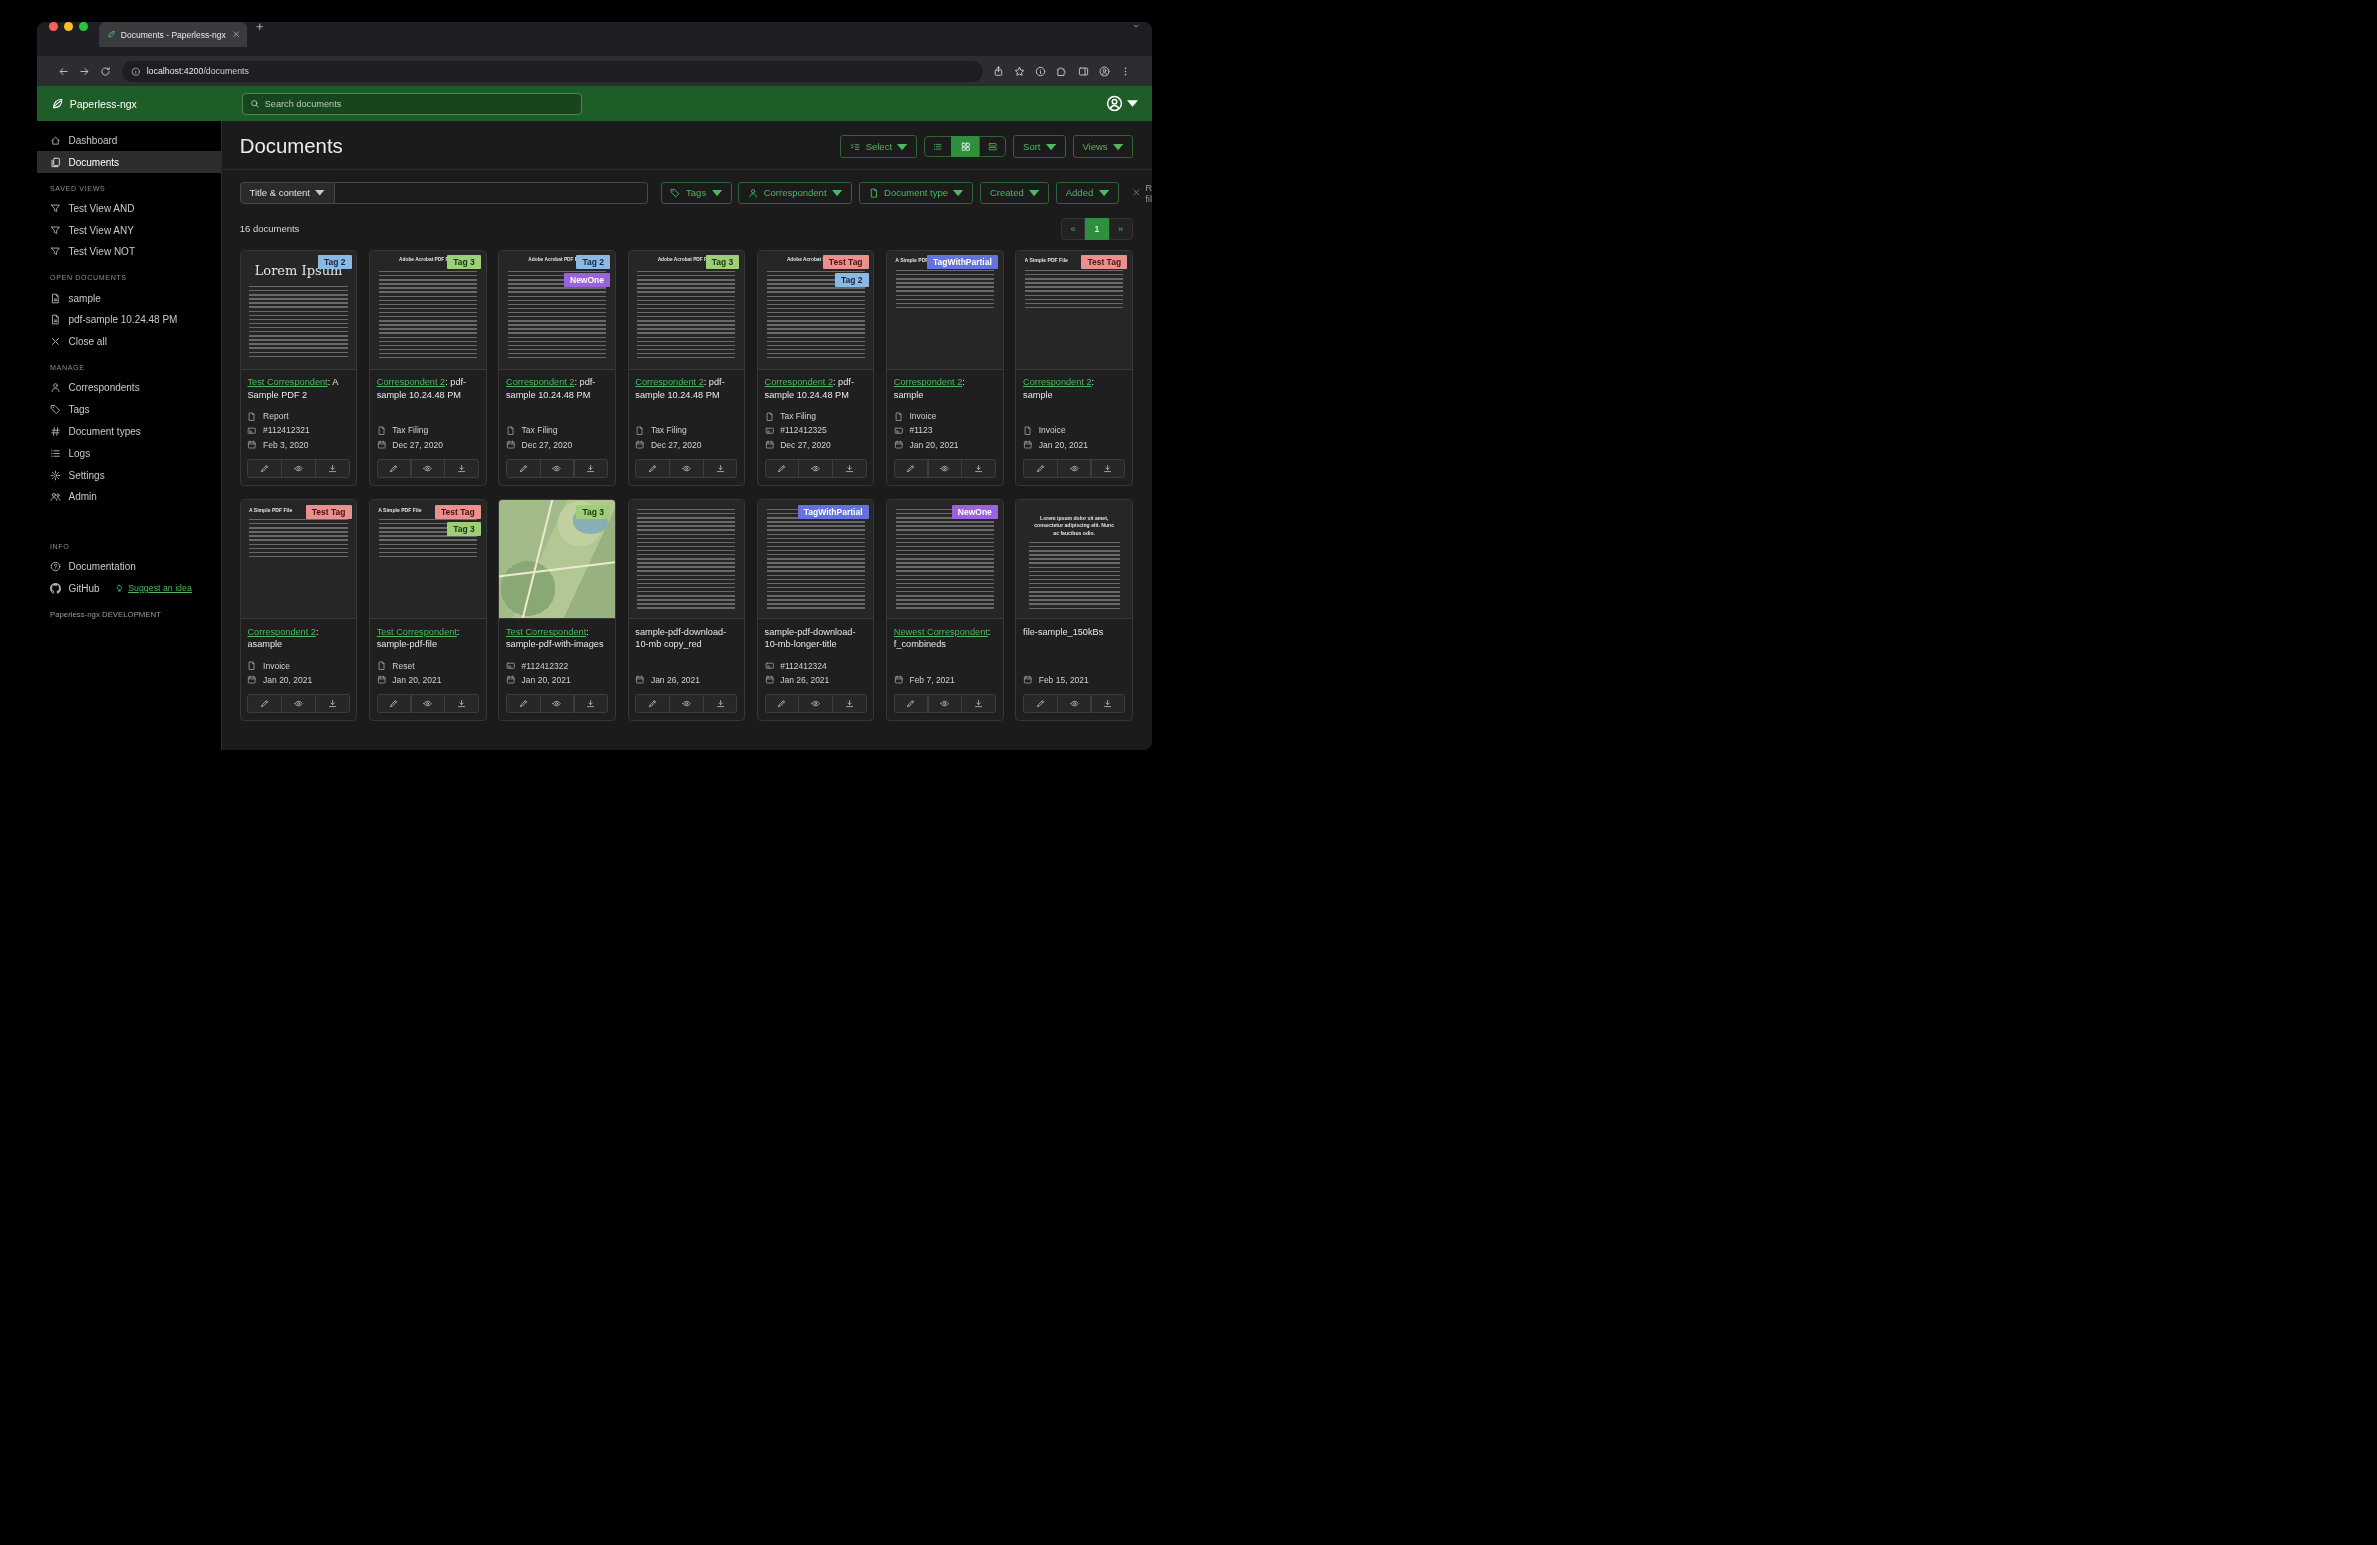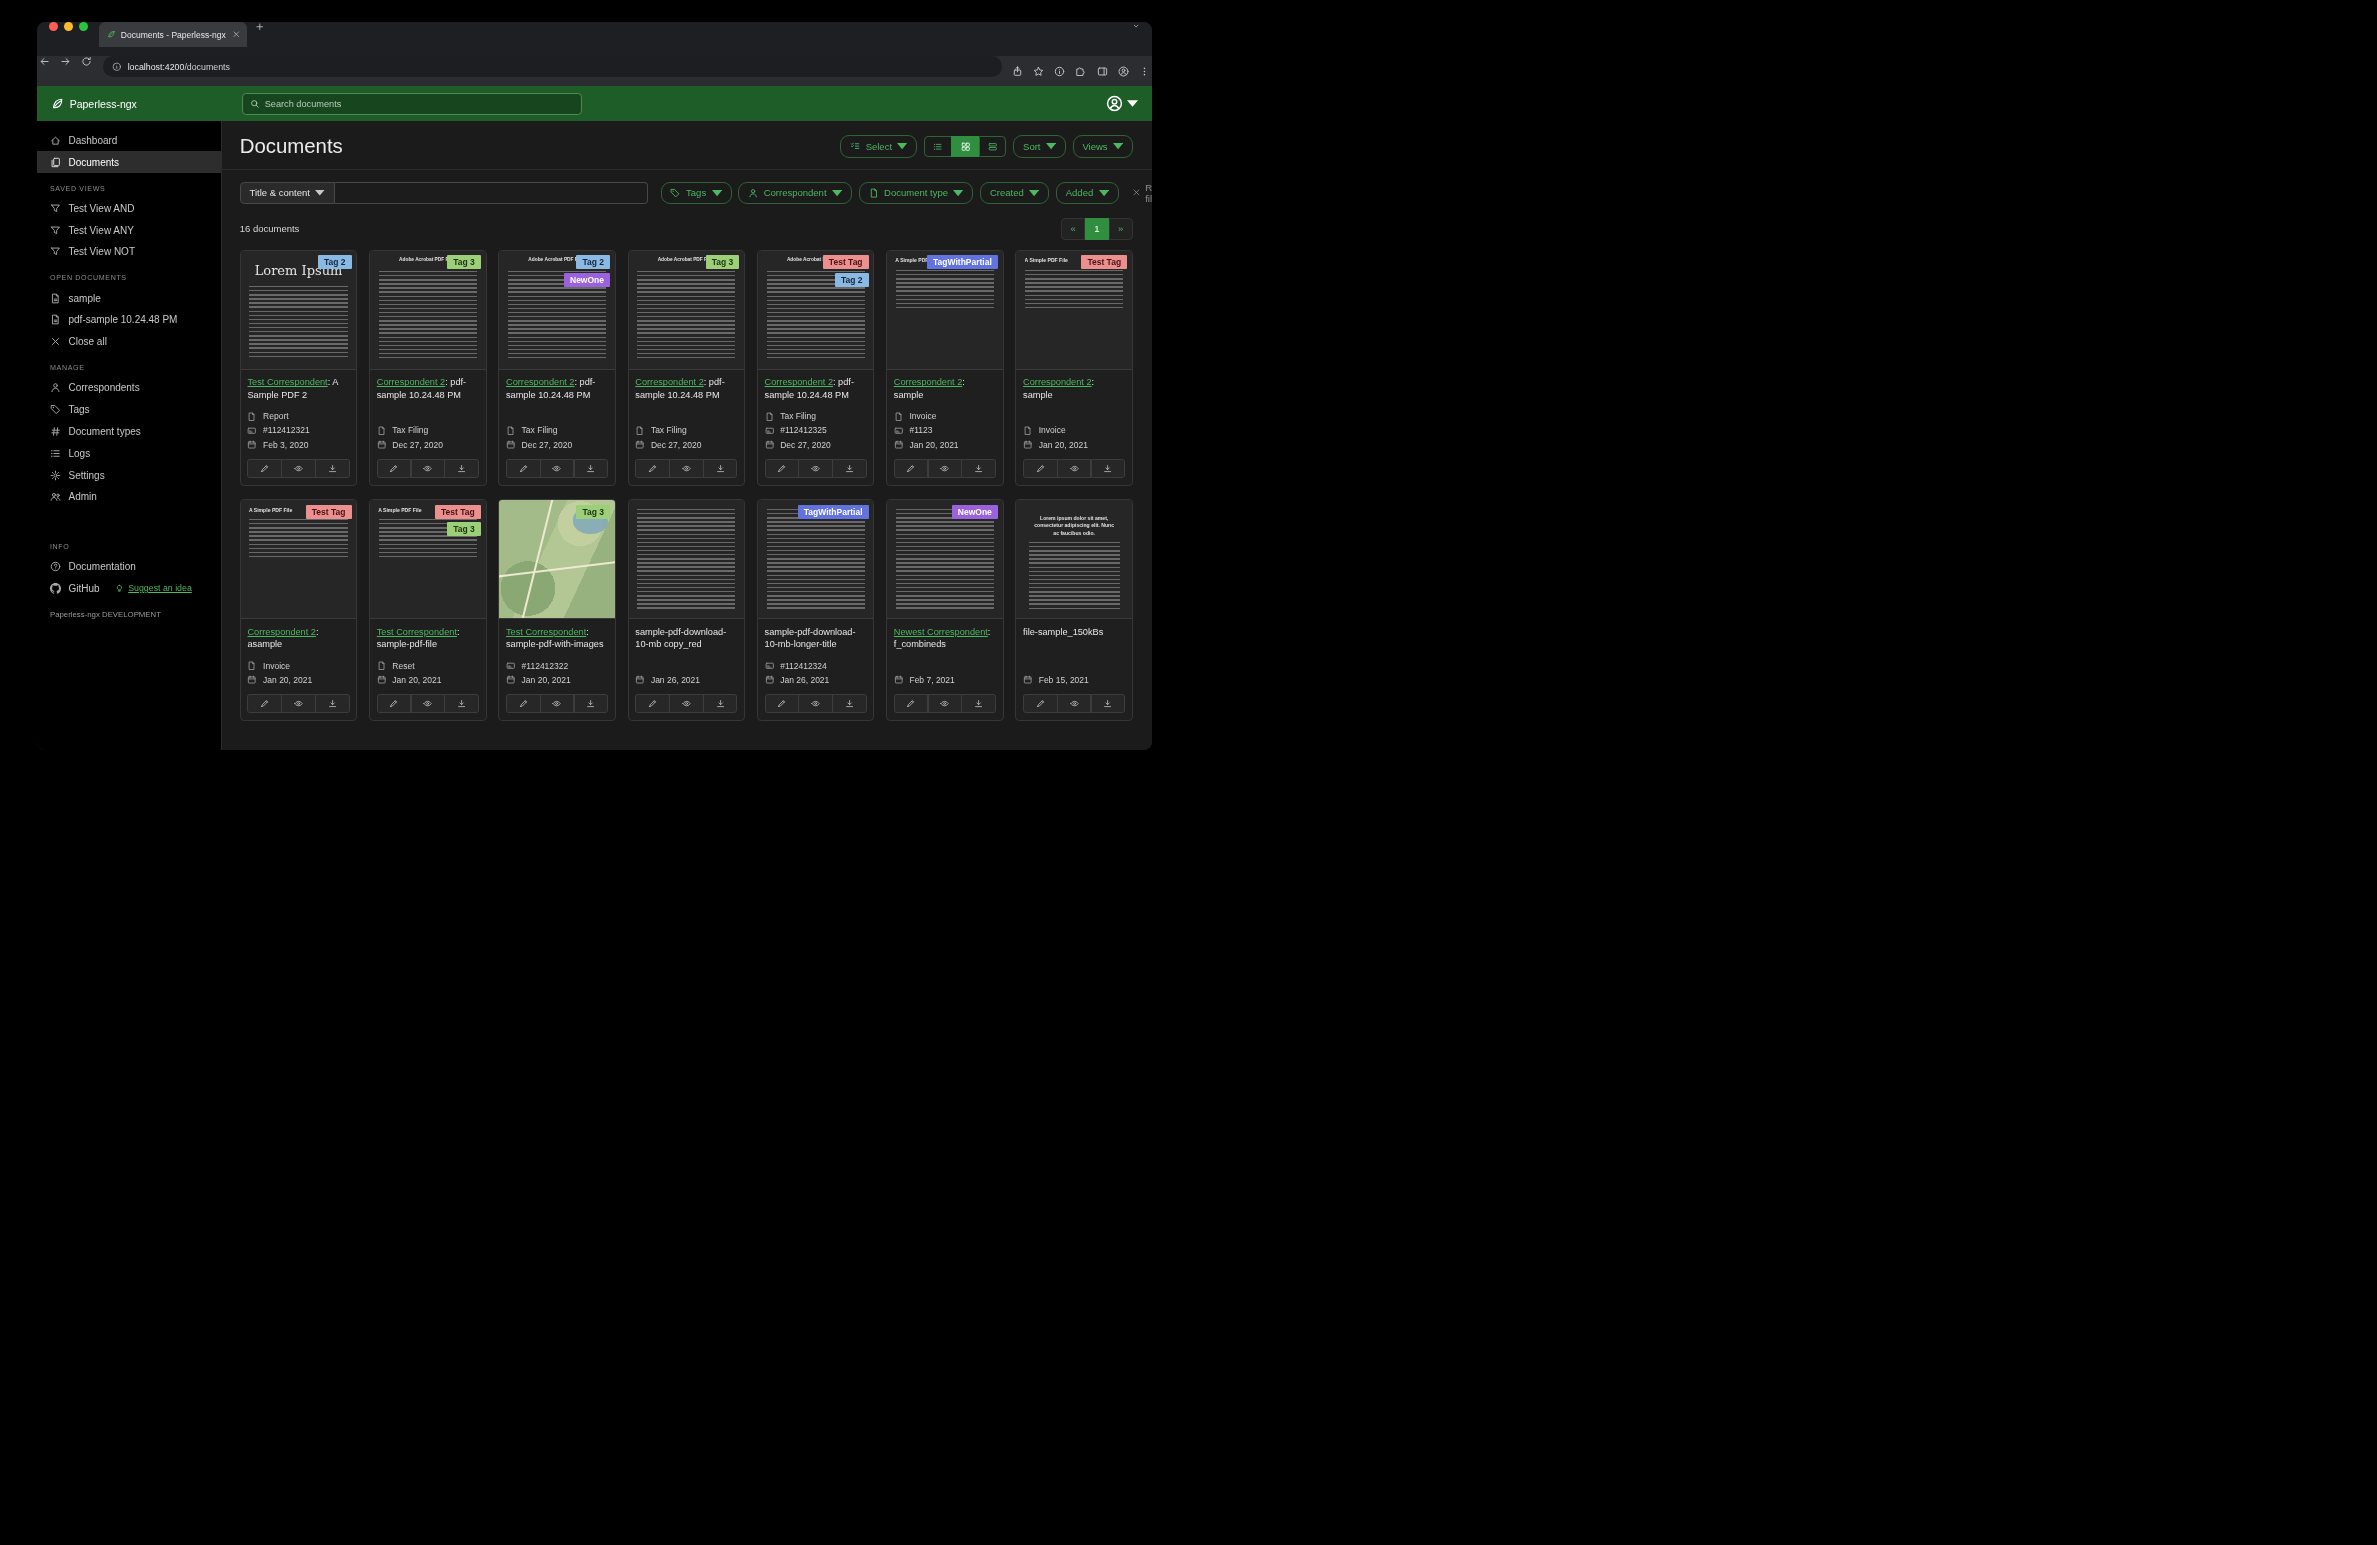--- a/index.html
+++ b/index.html
@@ -15,21 +15,21 @@
   .dot.red{background:#ff5d55}.dot.yellow{background:#febb2e}.dot.green{background:#2bc23f}
   .tab{height:24.5px;width:148px;background:#3a3b3e;border-radius:6.1px 6.1px 0 0;display:flex;align-items:center;
     gap:5.4px;padding:0 6.1px 0 8.2px;color:#e6e7e9;font-size:8.5px}
   .tab-title{flex:1;white-space:nowrap;overflow:hidden;text-overflow:ellipsis}
   .tab .icon{color:#b9bbbe}
   .tab-favicon{color:#4cc25c!important}
   .newtab{color:#c2c4c8;margin:0 0 6.8px 8.2px;font-size:9.5px}
   .tabstrip-spacer{flex:1}
   .tabsearch{color:#c2c4c8;margin:0 12.2px 9.5px 0;font-size:8.2px}
 
-  .urlbar{height:30px;background:#2c2d31;display:flex;gap:10.2px;padding:0 2px;flex:none}
+  .urlbar{height:30px;background:#2c2d31;display:flex;align-items:center;gap:10.2px;padding:0 21px;flex:none}
   .urlbar .icon{color:#c2c4c8;font-size:11px}
   .urlfield{flex:1;height:20.4px;background:#1d1e21;border-radius:10.2px;display:flex;align-items:center;gap:6.1px;
     padding:0 9.5px;font-size:8.8px;min-width:0}
   .urlfield .icon{font-size:9.5px;color:#aeb0b4}
   .url-host{color:#e8e9eb}.url-path{color:#cfd1d4}
   .url-rest{flex:1}
   .urlbar-right{display:flex;align-items:center;gap:10.2px}
 
   
   .app-header{height:35px;background:#1e5c28;display:flex;align-items:center;padding:0 13.6px;position:relative;flex:none}
@@ -55,22 +55,22 @@
   .side-section{margin:11.6px 13px 4.8px;font-size:7.1px;letter-spacing:.09em;color:#8c8c8c;text-transform:uppercase}
   .side-section.info-gap{margin-top:35px}
   .suggest{margin-left:8.2px;display:inline-flex;align-items:center;gap:4.1px;color:#4cb85f;font-size:8.8px;text-decoration:underline}
   .suggest .icon{font-size:8.8px;color:#4cb85f}
   .side-footer{margin-top:11px;padding:0 13px;font-size:7.8px;color:#9b9b9b}
 
   .main{flex:1;min-width:0;padding:13.6px 19px 0 17.7px;background:#1b1b1b;overflow:hidden}
   .title-row{display:flex;align-items:center}
   h1{font-size:20.4px;font-weight:500;color:#ececec}
   .controls{margin-left:auto;display:flex;align-items:center;gap:6.8px}
-  .btn-outline{display:inline-flex;align-items:center;gap:5.4px;padding:4.8px 8.8px;border:0.7px solid #2d6335;
-    color:#4cb85f;border-radius:9px;font-size:9.5px;background:transparent;cursor:pointer;white-space:nowrap;
+  .btn-outline{display:inline-flex;align-items:flex-end;gap:5.4px;padding:4.8px 8.8px;border:0.7px solid #2d6335;
+    color:#4cb85f;border-radius:3px;font-size:9.5px;background:transparent;cursor:pointer;white-space:nowrap;
     font-family:inherit}
   .btn-outline .icon{font-size:10.2px}
   .view-group{display:inline-flex}
   .view-btn{padding:4.8px 8.2px;border:0.7px solid #2d6335;background:transparent;color:#4cb85f;cursor:pointer}
   .view-btn:first-child{border-radius:4.1px 0 0 4.1px}
   .view-btn:last-child{border-radius:0 4.1px 4.1px 0}
   .view-btn + .view-btn{margin-left:-0.7px}
   .view-btn .icon{font-size:9.5px;display:block}
   .view-btn.active{background:#2f8f3f;border-color:#2f8f3f;color:#fff}
 

